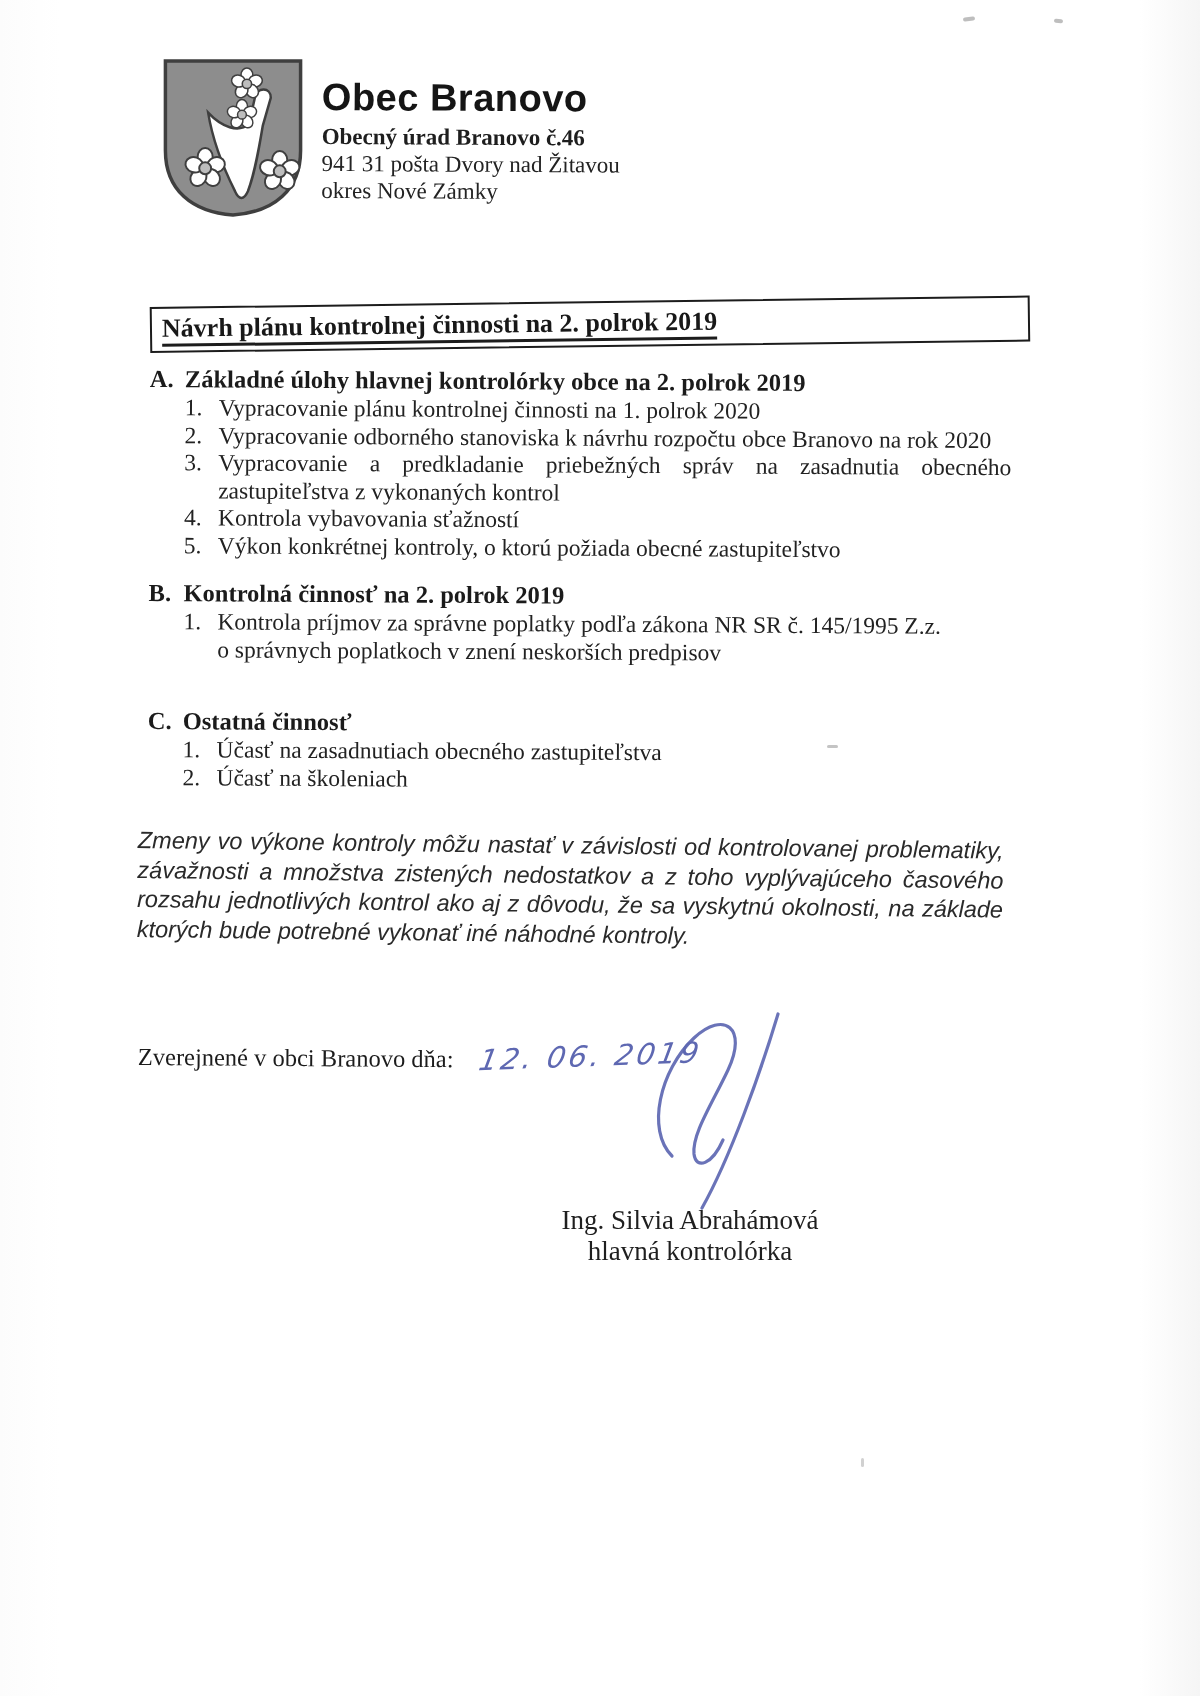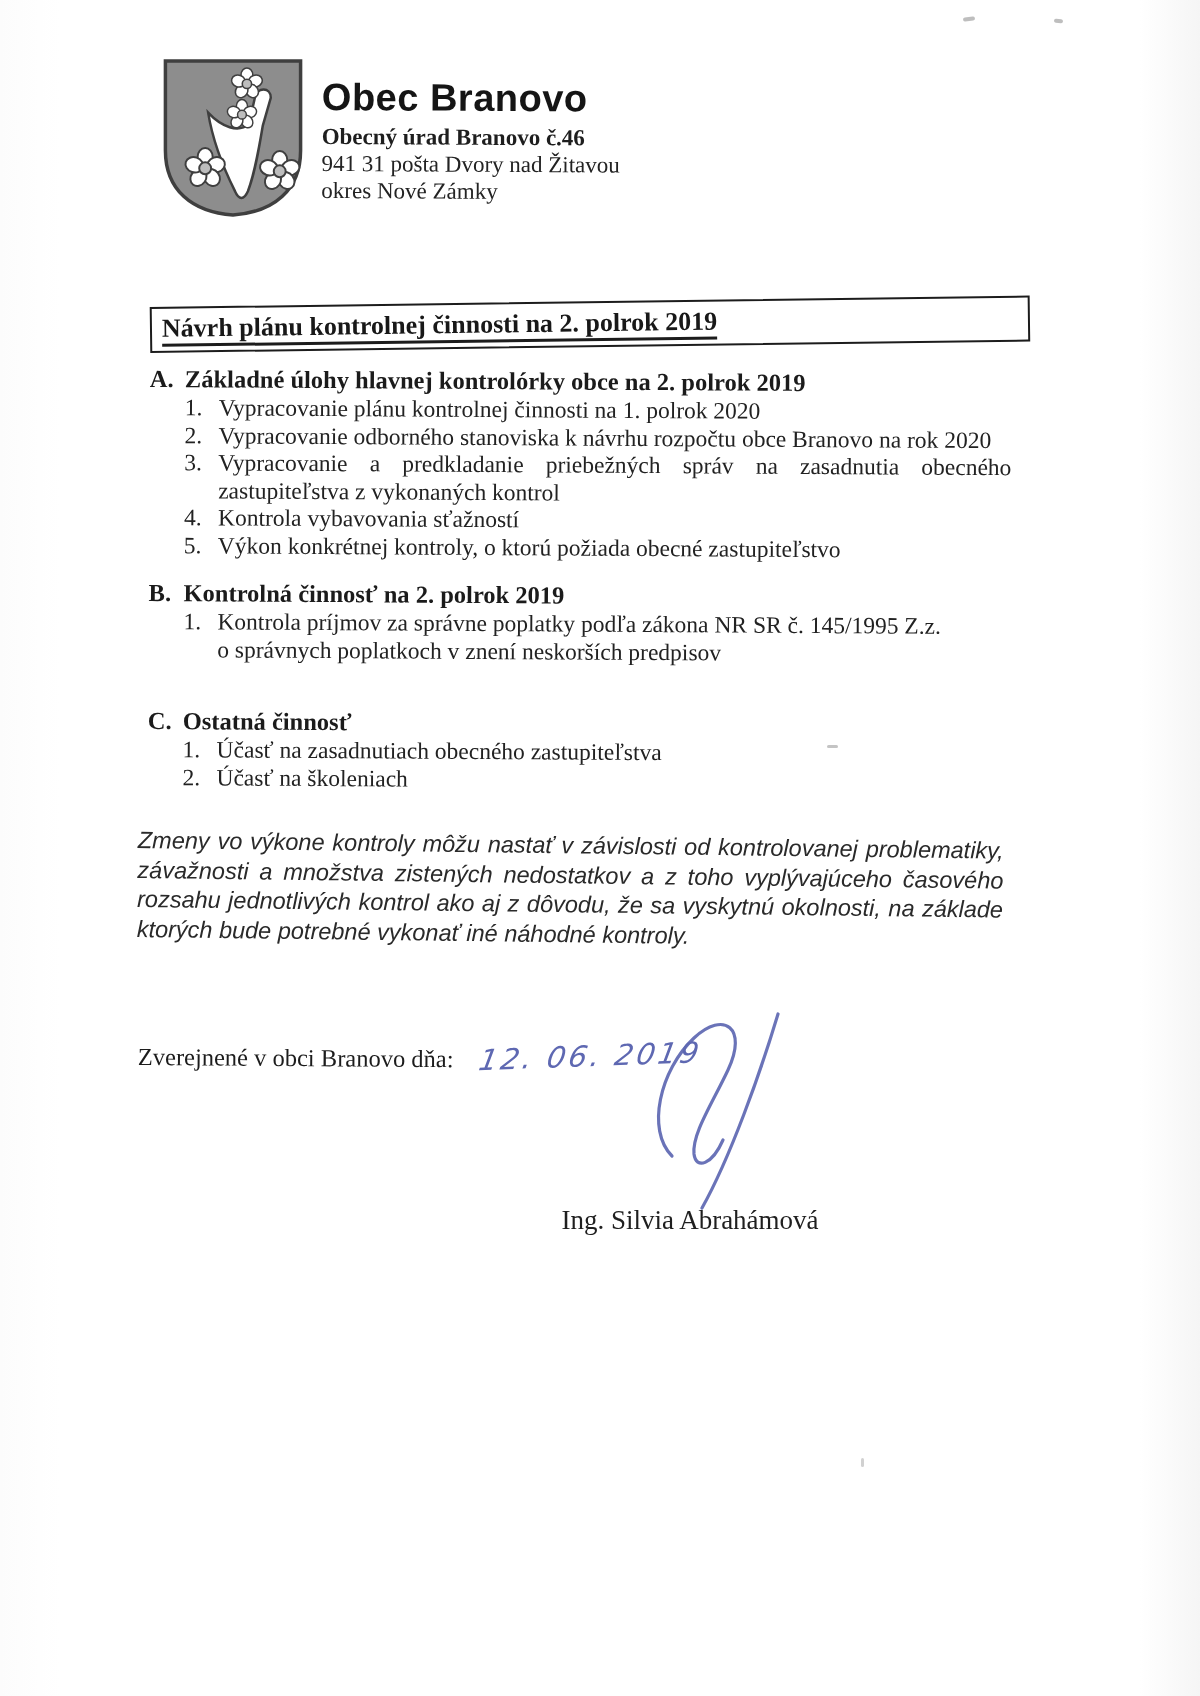--- a/index.html
+++ b/index.html
@@ -188,19 +188,20 @@
 
   <svg class="sig-svg" id="sig-svg" viewBox="0 0 158 212" xmlns="http://www.w3.org/2000/svg">
     <g fill="none" stroke="#5e68b2" stroke-width="3.2" stroke-linecap="round" opacity="0.92">
       <path d="M 30,148 C 4,122 18,62 52,30 C 82,2 106,20 86,62 C 70,96 50,126 52,146 C 54,162 70,157 81,132"></path>
       <path d="M 60,200 C 88,150 118,66 136,6"></path>
     </g>
   </svg>
 
   <div class="signatory">
     <div>Ing. Silvia Abrahámová</div>
+    <div>hlavná kontrolórka</div>
   </div>
 
   <div class="speck s1"></div>
   <div class="speck s2"></div>
   <div class="speck s3"></div>
   <div class="speck s4"></div>
 </div>
 
 </body></html>

